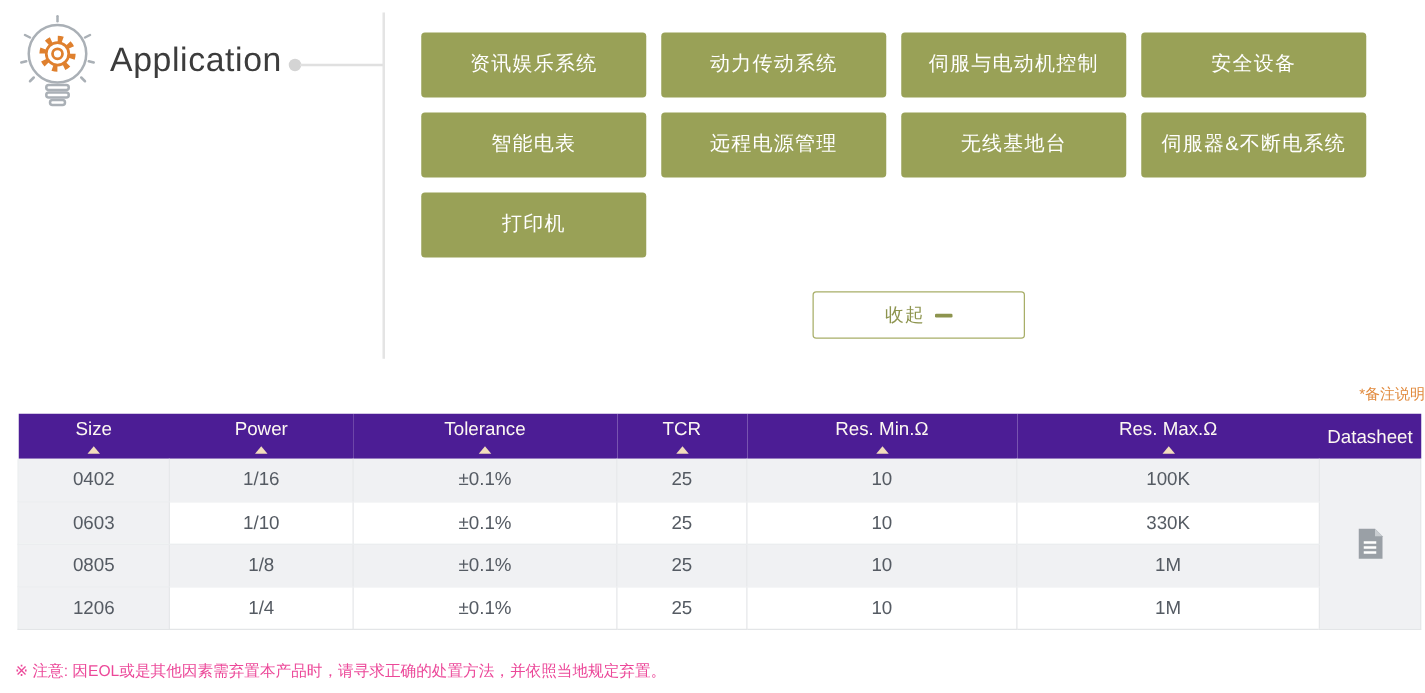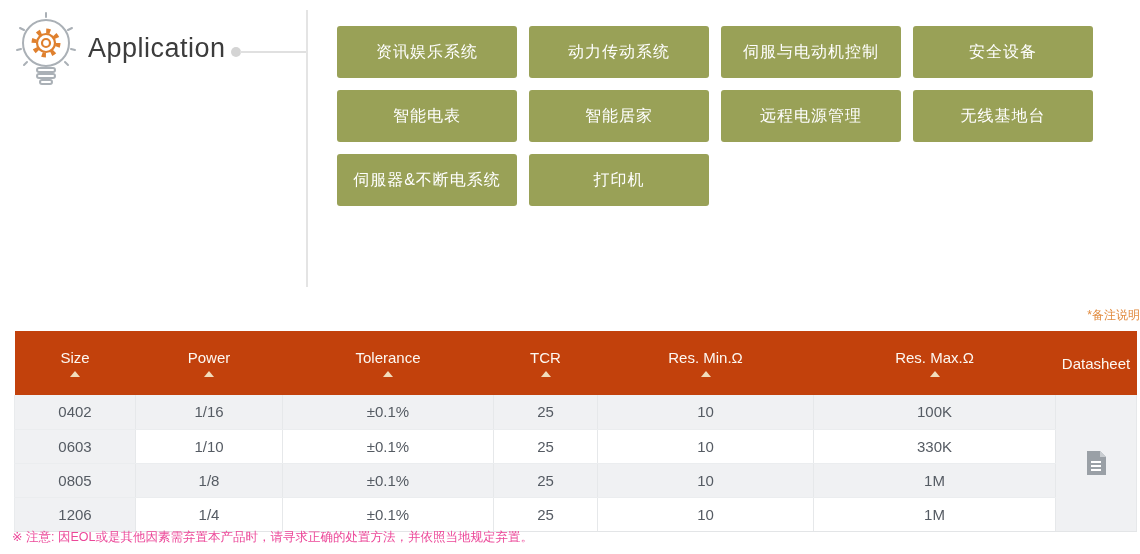--- a/index.html
+++ b/index.html
@@ -35,22 +35,22 @@
   }
   .minus-bar { width:14px; height:3px; background:#8d944e; border-radius:1px; }
 
   
   .note-link { position:absolute; top:307px; right:0; font-size:12px; color:#e18a3d; cursor:pointer; }
 
   
   .spec-table-wrap { position:absolute; left:14px; top:331px; width:1122px; }
   table.spec { width:1122px; border-collapse:collapse; table-layout:fixed; }
   thead th {
-    background:#c2410c; color:#fdf8f2; font-weight:normal; font-size:15px;
-    height:64px; vertical-align:middle; text-align:center; padding:0; cursor:pointer;
+    background:#4c1d95; color:#fdf8f2; font-weight:normal; font-size:15px;
+    height:36px; vertical-align:middle; text-align:center; padding:0; cursor:pointer;
   }
   .th-inner { display:flex; flex-direction:column; align-items:center; justify-content:center; gap:5px; }
   .sort-arrow { width:0; height:0; border-left:5px solid transparent; border-right:5px solid transparent; border-bottom:6px solid #f2ddbc; }
   tbody td {
     height:34px; font-size:15px; color:#555b63; text-align:center; vertical-align:middle;
     background:#fff; border-right:1px solid #e6e8ea; border-bottom:1px solid #ebedef;
   }
   tbody tr td:first-child { border-left:1px solid #e9ebed; }
   tbody tr.odd td { background:#f0f1f3; }
   tbody td.col-size { background:#f0f1f3 !important; }
@@ -92,27 +92,30 @@
   <div class="conn-dot"></div>
   <div class="conn-hline"></div>
   <div class="conn-vline"></div>
 
   <div class="btn-grid">
     <button class="app-btn">资讯娱乐系统</button>
     <button class="app-btn">动力传动系统</button>
     <button class="app-btn">伺服与电动机控制</button>
     <button class="app-btn">安全设备</button>
     <button class="app-btn">智能电表</button>
-    <button class="app-btn">智能居家</button>
     <button class="app-btn">远程电源管理</button>
     <button class="app-btn">无线基地台</button>
     <button class="app-btn">伺服器&amp;不断电系统</button>
     <button class="app-btn">打印机</button>
   </div>
 
+  <button class="collapse-btn">
+    <span>收起</span>
+    <span class="minus-bar"></span>
+  </button>
 
   <div class="note-link">*备注说明</div>
 
   <div class="spec-table-wrap">
     <table class="spec">
       <colgroup>
         <col style="width:121px">
           <col style="width:147px">
           <col style="width:211px">
         <col style="width:104px">

